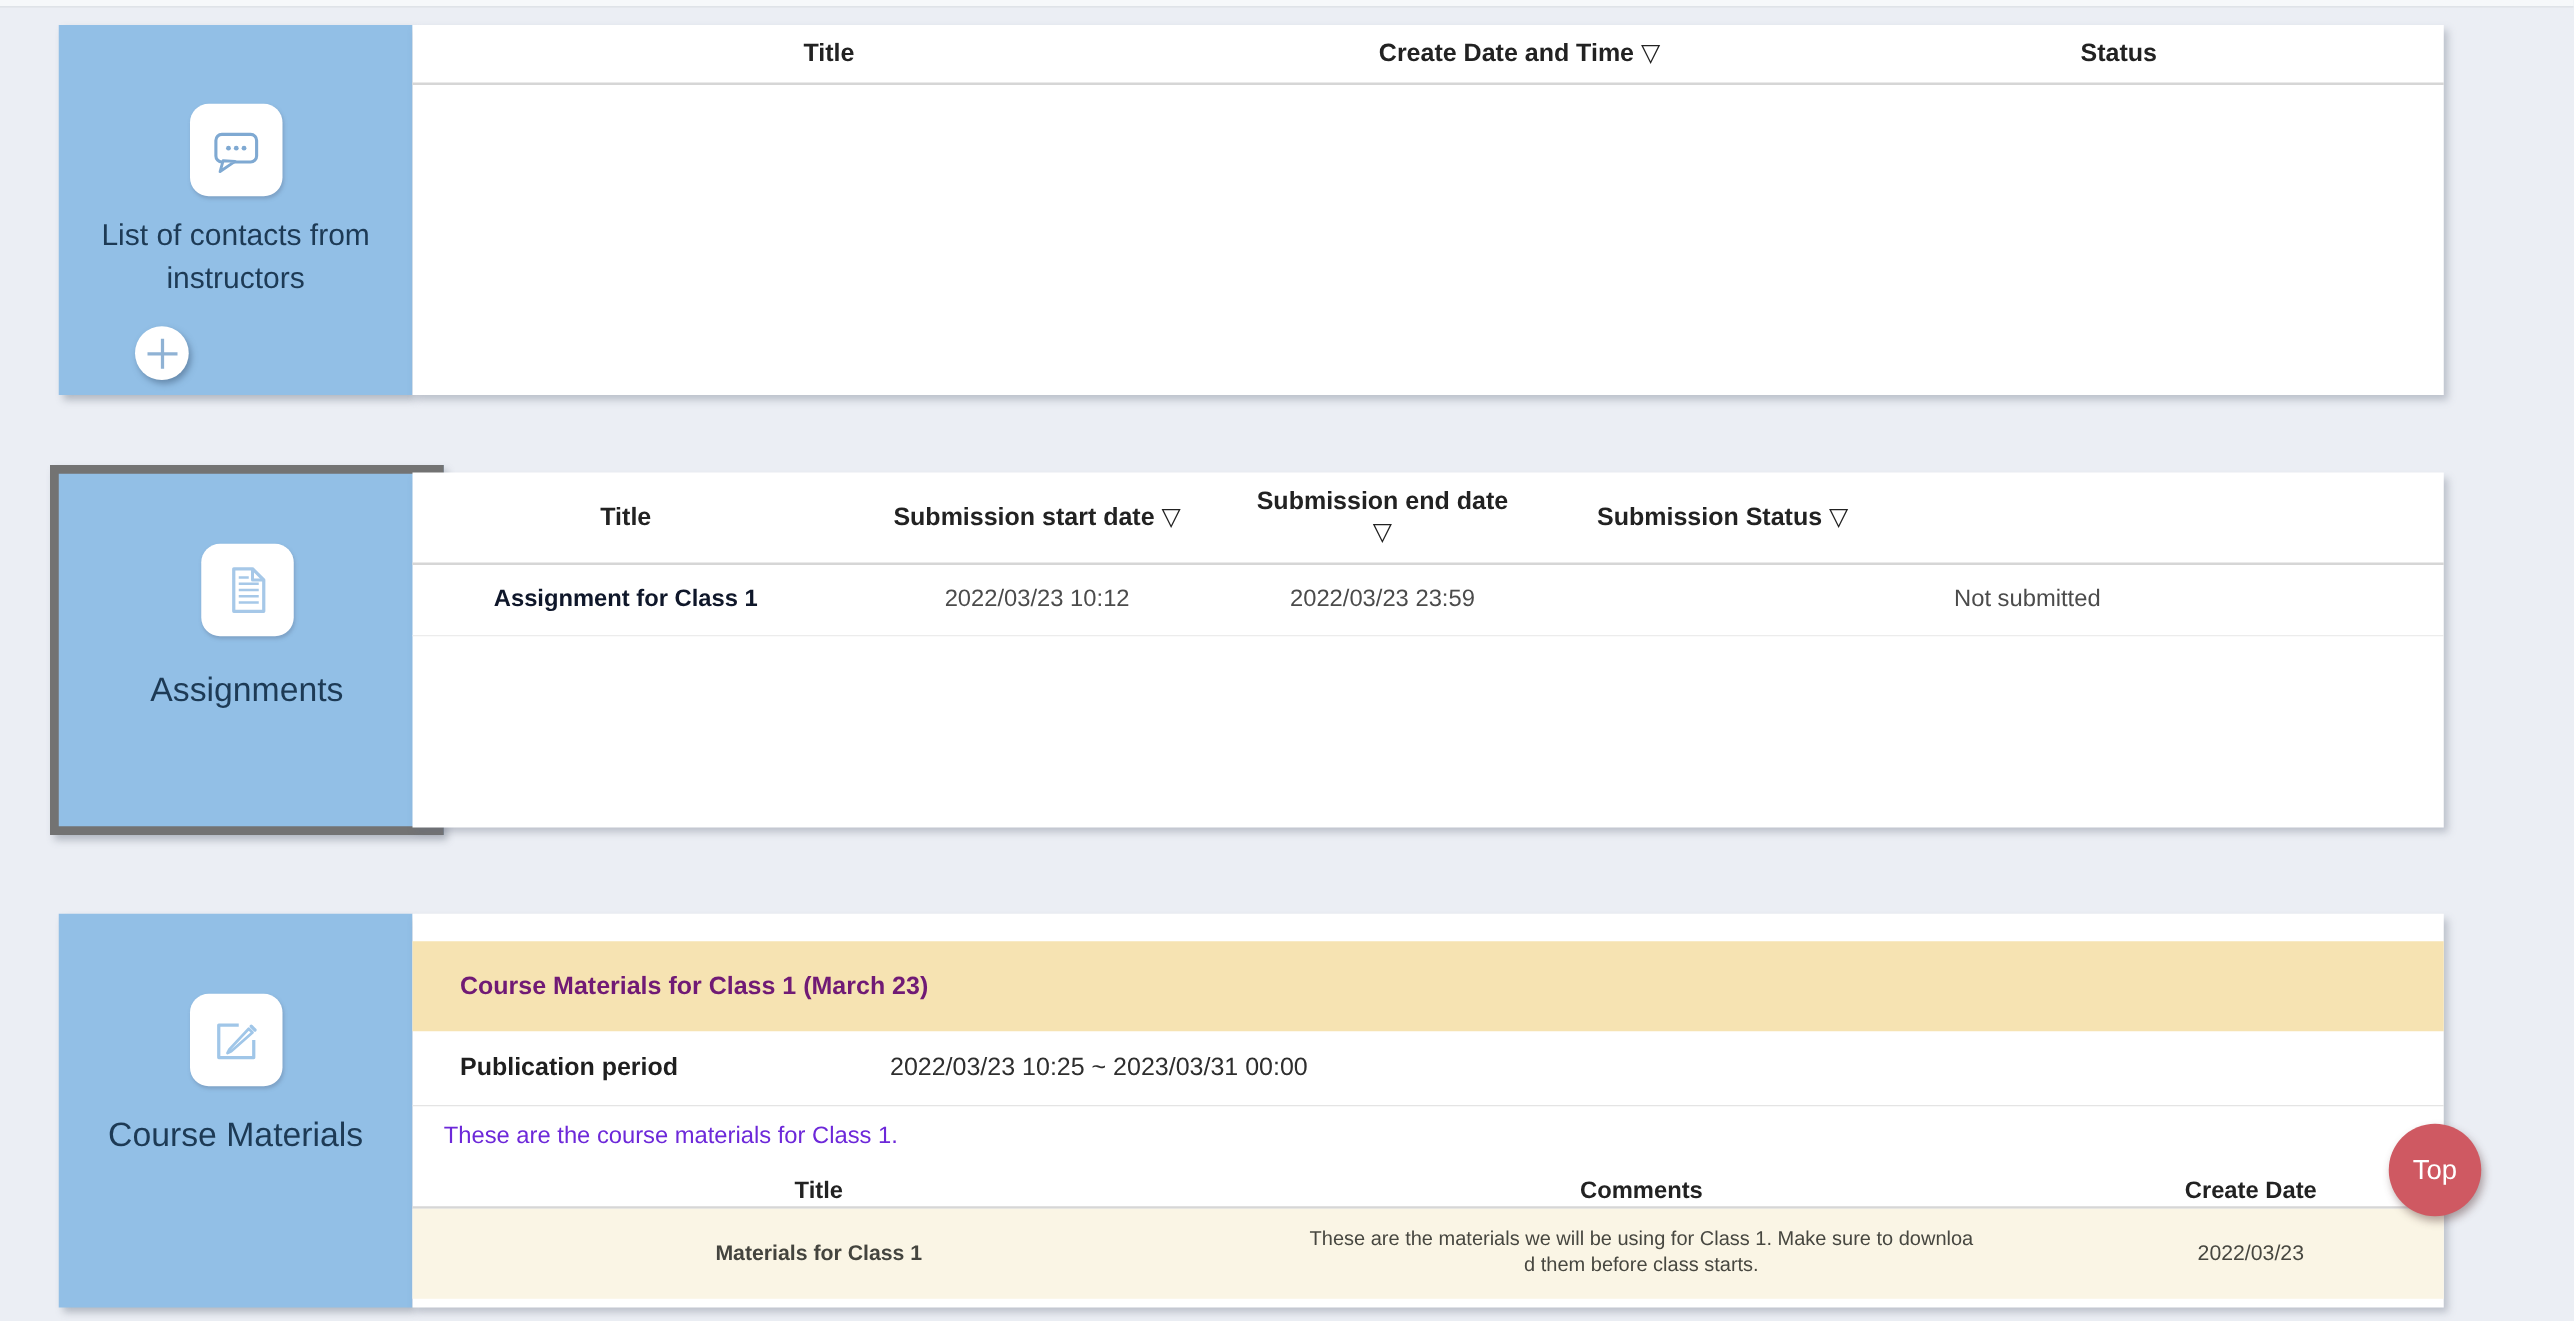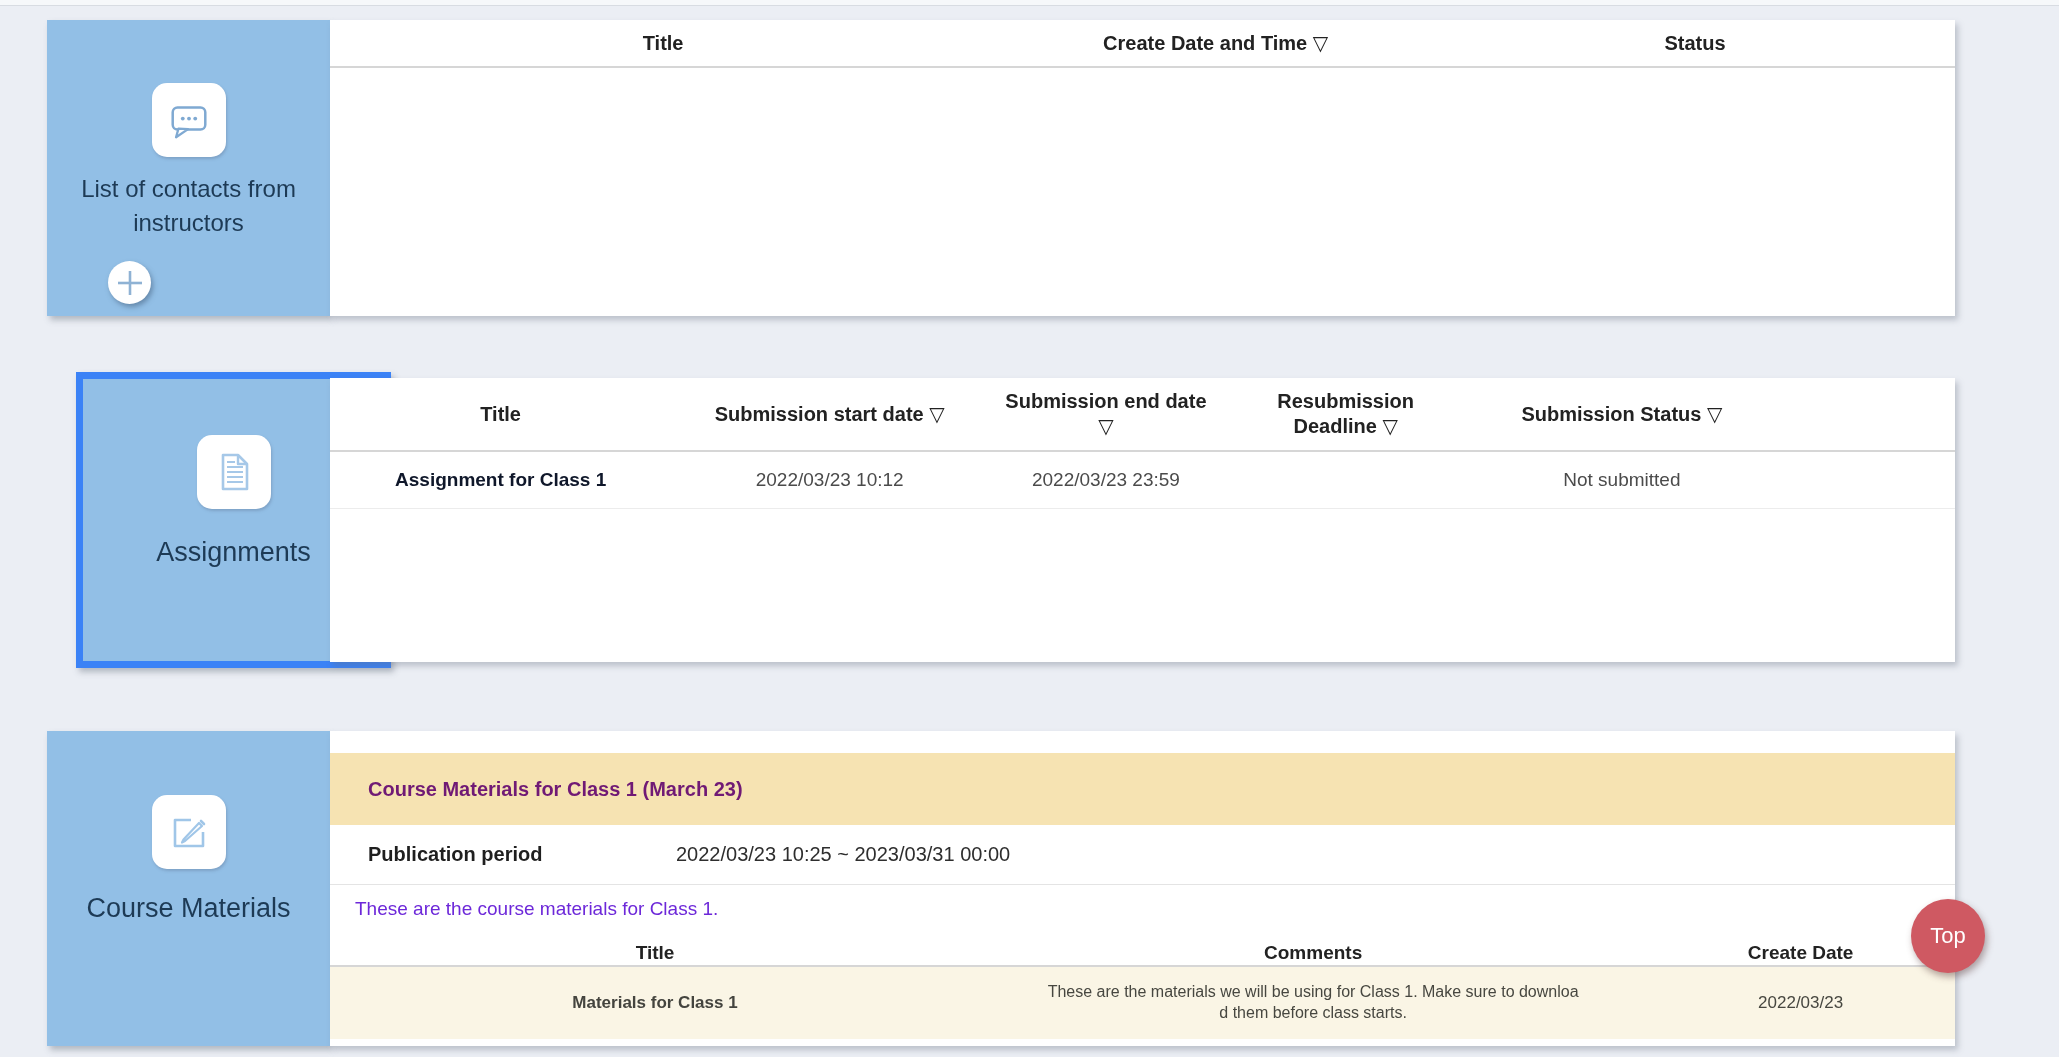--- a/index.html
+++ b/index.html
@@ -11,22 +11,22 @@
   }
   .top-strip { position:absolute; left:0; top:0; width:100%; height:6px;
     background:#f6f8fa; border-bottom:1px solid #d8dce2; }
 
   
   .card { position:absolute; background:#92bfe6;
     box-shadow:3px 4px 6px rgba(100,110,125,.42); }
   .card-contacts  { left:47px;  top:20px;  width:283px; height:296px; }
   .card-materials { left:47px;  top:731px; width:283px; height:315px; }
   .red-frame { position:absolute; left:40px; top:372px; width:315px; height:296px;
-    border:7px solid #3b82f6; background:#92bfe6;
-    box-shadow:3px 4px 6px rgba(100,110,125,.42);margin-left:36px; }
+    border:7px solid #737373; background:#92bfe6;
+    box-shadow:3px 4px 6px rgba(100,110,125,.42); }
 
   .icon-tile { position:absolute; left:50%; transform:translateX(-50%);
     width:74px; height:74px; background:#fff; border-radius:15px;
     display:flex; align-items:center; justify-content:center;
     box-shadow:1px 2px 3px rgba(90,110,140,.35); }
   .tile-contacts  { top:63px; }
   .tile-assign    { top:56px; }
   .tile-materials { top:64px; }
 
   .card-label { position:absolute; width:100%; padding:0 8px;
@@ -64,21 +64,21 @@
   .c1{width:41%;} .c2{width:27%;} .c3{width:32%;}
   .a1{width:21%;} .a2{width:19.5%;} .a3{width:14.5%;}
   .a4{width:15%;} .a5{width:19%;}  .a6{width:11%;}
   .m1{width:40%;} .m2{width:41%;} .m3{width:19%;}
 
   
   .strip { height:22px; }
   .tanbar { height:72px; background:#f6e3b2; display:flex; align-items:center;
     padding-left:38px; font-weight:bold; font-size:20px; color:#701a75; }
   .pubrow { height:60px; display:flex; align-items:center;
-    border-bottom:1px solid #e4e4e4; font-size:20px; }
+    border-bottom:1px solid #e4e4e4; font-size:20px;gap:36px; }
   .publabel { padding-left:38px; width:346px; font-weight:bold; color:#1f1f1f; }
   .pubvalue { color:#2e2e2e; }
   .desc { height:55px; padding:13px 0 0 25px; font-size:19px; color:#6d28d9; }
   .mat-head { height:27px; display:flex; align-items:center;
     border-bottom:2px solid #d6d6d6; font-weight:bold; font-size:19px; color:#222; }
   .mat-head .th { padding:0; }
   .cream { height:72px; background:#faf5e5; display:flex; align-items:center;
     font-size:16px; color:#474740; }
   .cream .td { display:flex; align-items:center; justify-content:center; }
   .mat-title { font-weight:bold; font-size:17px; color:#44443e; }
@@ -155,24 +155,20 @@
         <div class="lbl"><span>Title</span></div>
       </div>
       <div class="th a2">
         <div class="lbl"><span>Submission start date</span>
           <span class="sort">▽</span></div>
       </div>
       <div class="th a3">
         <div class="lbl"><span>Submission end date</span>
           <span class="sort">▽</span></div>
       </div>
-      <div class="th a4">
-        <div class="lbl"><span>Resubmission Deadline</span>
-          <span class="sort">▽</span></div>
-      </div>
       <div class="th a5">
         <div class="lbl"><span>Submission Status</span>
           <span class="sort">▽</span></div>
       </div>
     </div>
     <div class="trow">
       <div class="td td-strong a1">Assignment for Class 1</div>
       <div class="td a2">2022/03/23 10:12</div>
       <div class="td a3">2022/03/23 23:59</div>
       <div class="td a4"></div>

